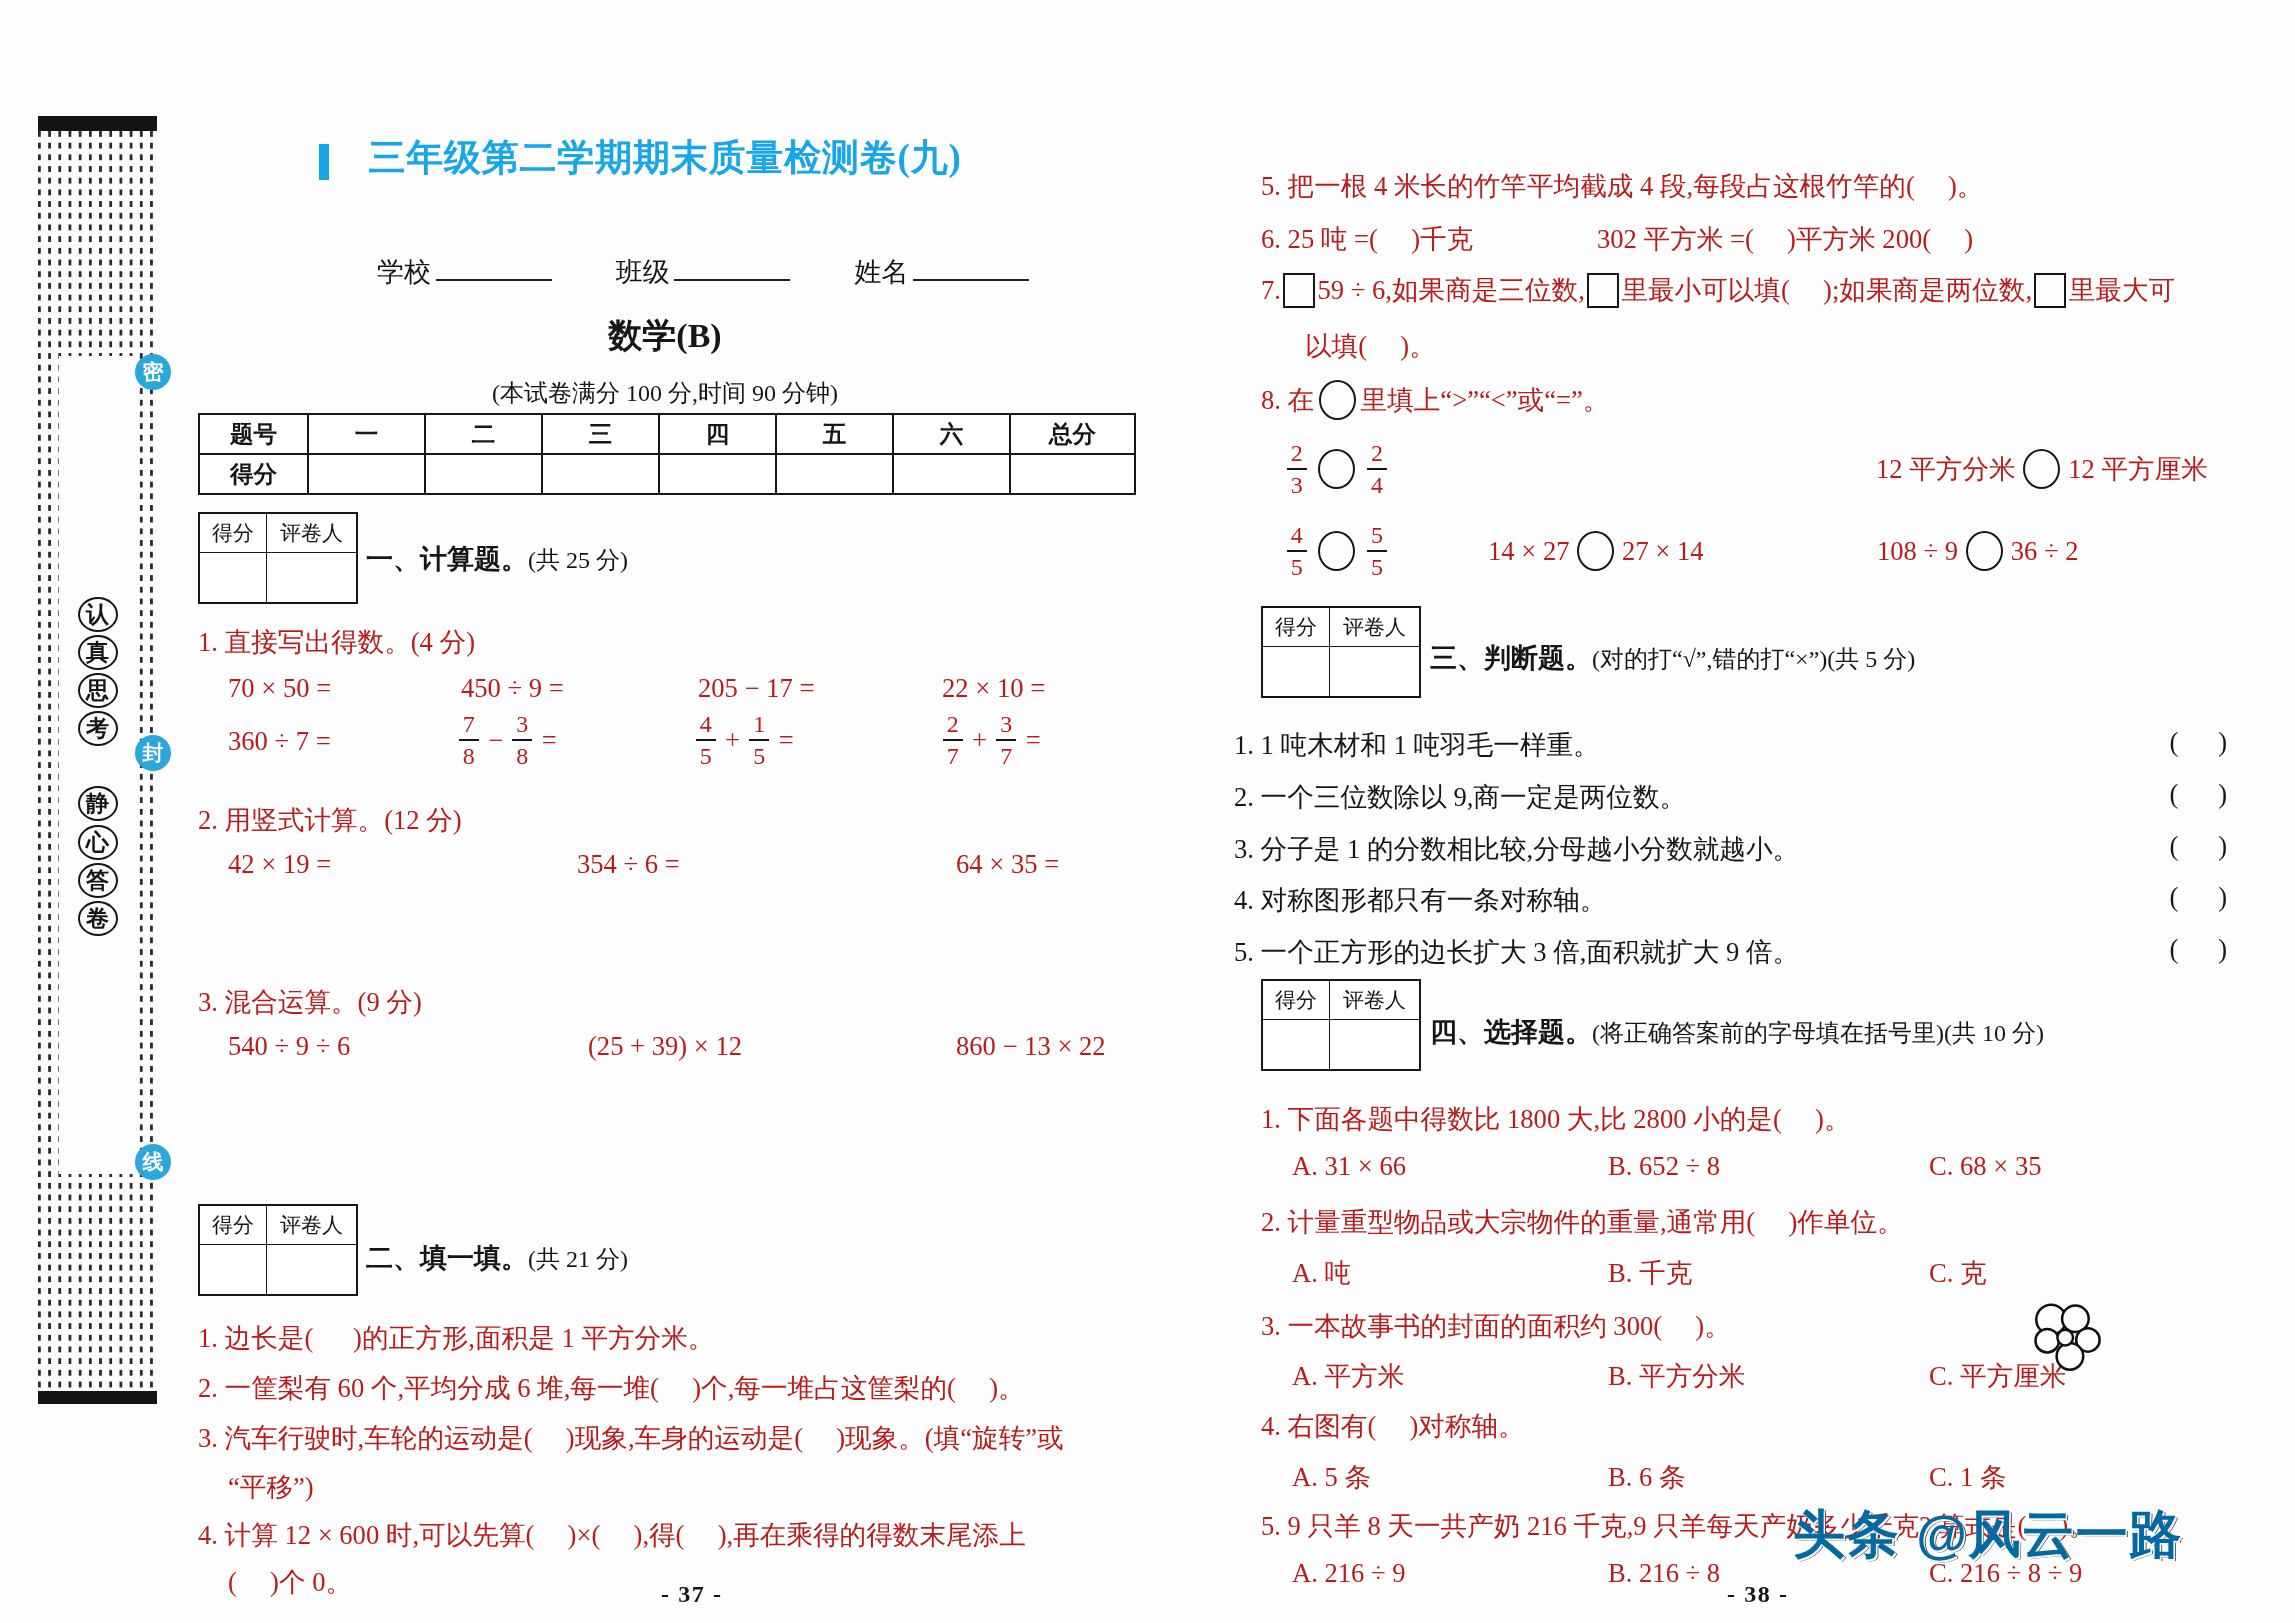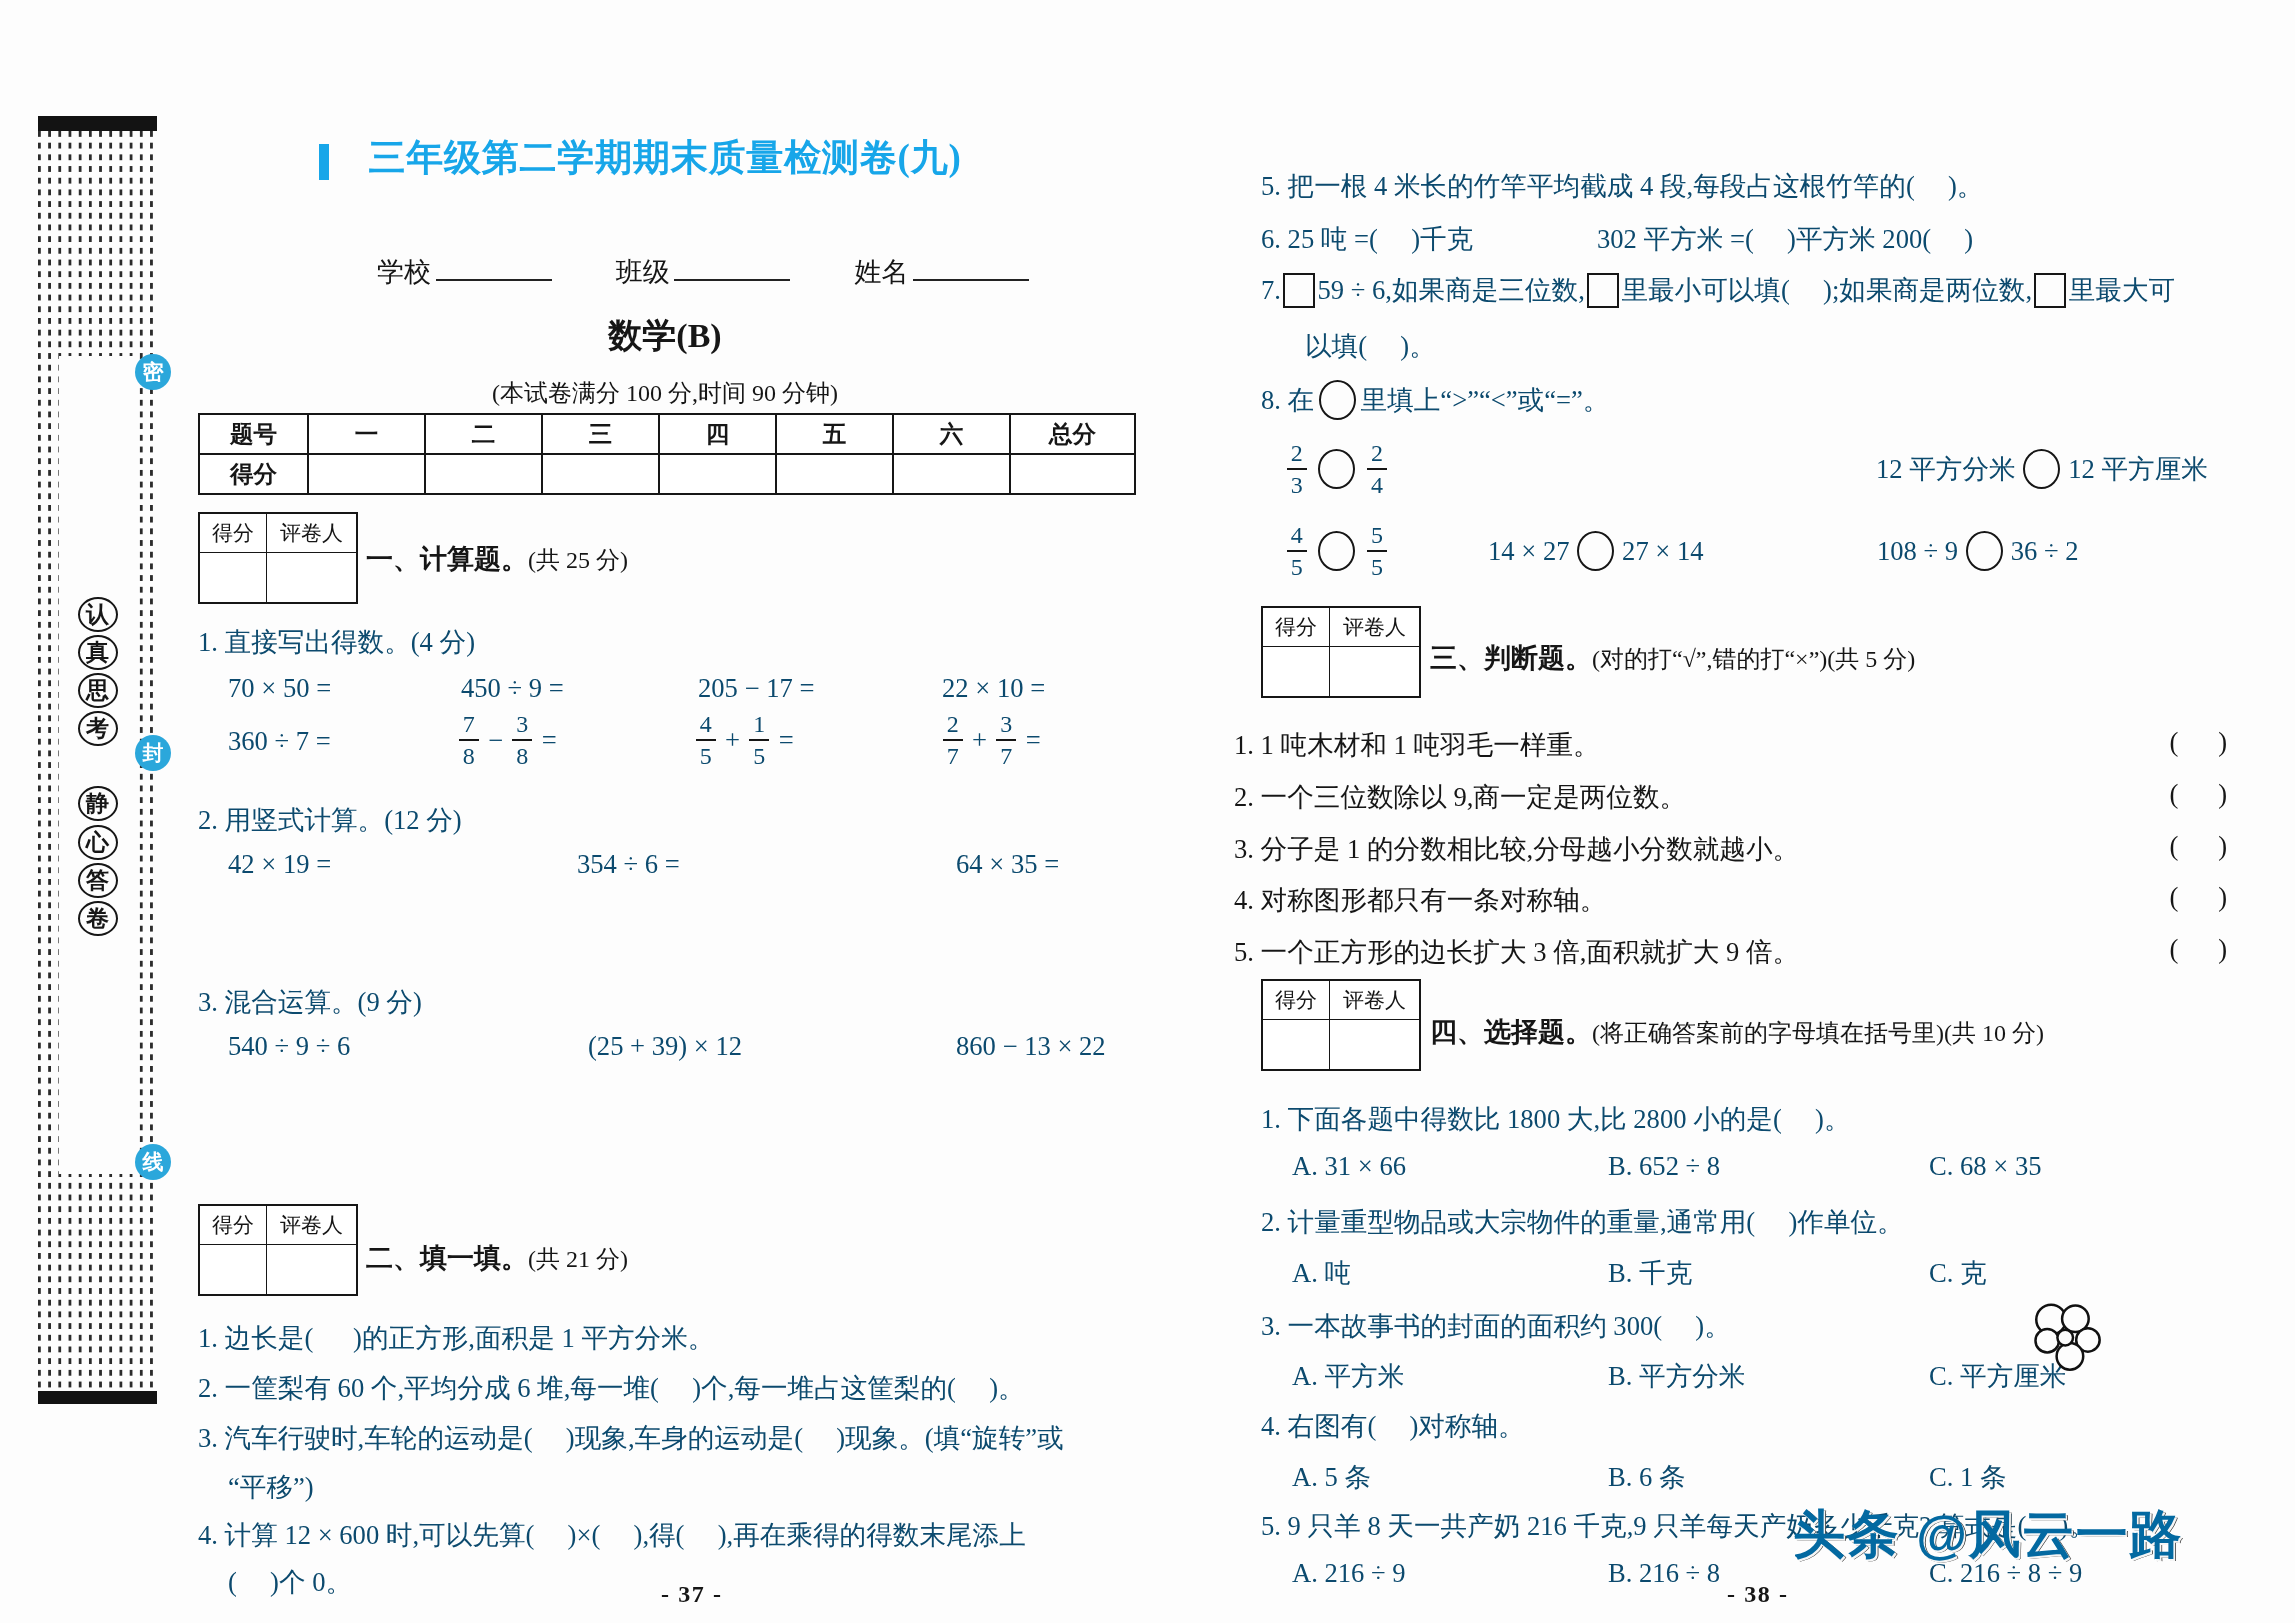--- a/index.html
+++ b/index.html
@@ -1,18 +1,18 @@
 <!DOCTYPE html>
 <html style="font-size:12.5px"><head>
 <meta charset="utf-8">
 <style>
   html,body{margin:0;padding:0;background:#e8e8e8;}
   #canvas{position:relative;width:2295px;height:1624px;background:#fdfdfd;overflow:hidden;
           font-family:"Liberation Serif","DejaVu Serif",serif;color:#161616;}
-  .q{position:absolute;font-size:26.6px;white-space:nowrap;color:#0c4a6e;}
+  .q{position:absolute;font-size:26.6px;white-space:nowrap;color:#b91c1c;}
   .qflex{display:flex;align-items:center;}
   
   .seal-strip{position:absolute;left:38px;top:116px;width:119px;height:1288px;}
   .seal-bar-top{position:absolute;left:0;top:0;width:100%;height:15px;background:#131313;}
   .seal-bar-bottom{position:absolute;left:0;bottom:0;width:100%;height:13.3px;background:#131313;}
   .seal-dots{position:absolute;left:0;top:15px;right:0;bottom:13.3px;
     background-image:conic-gradient(at 3.1px 6.3px,transparent 0 270deg,#2b2b2b 270deg);
     background-size:10.2px 11.7px;}
   .seal-mid{position:absolute;left:21px;top:240px;width:76px;height:818px;background:#fdfdfd;}
   .motto{position:absolute;left:50%;transform:translateX(-50%);top:481px;display:flex;

